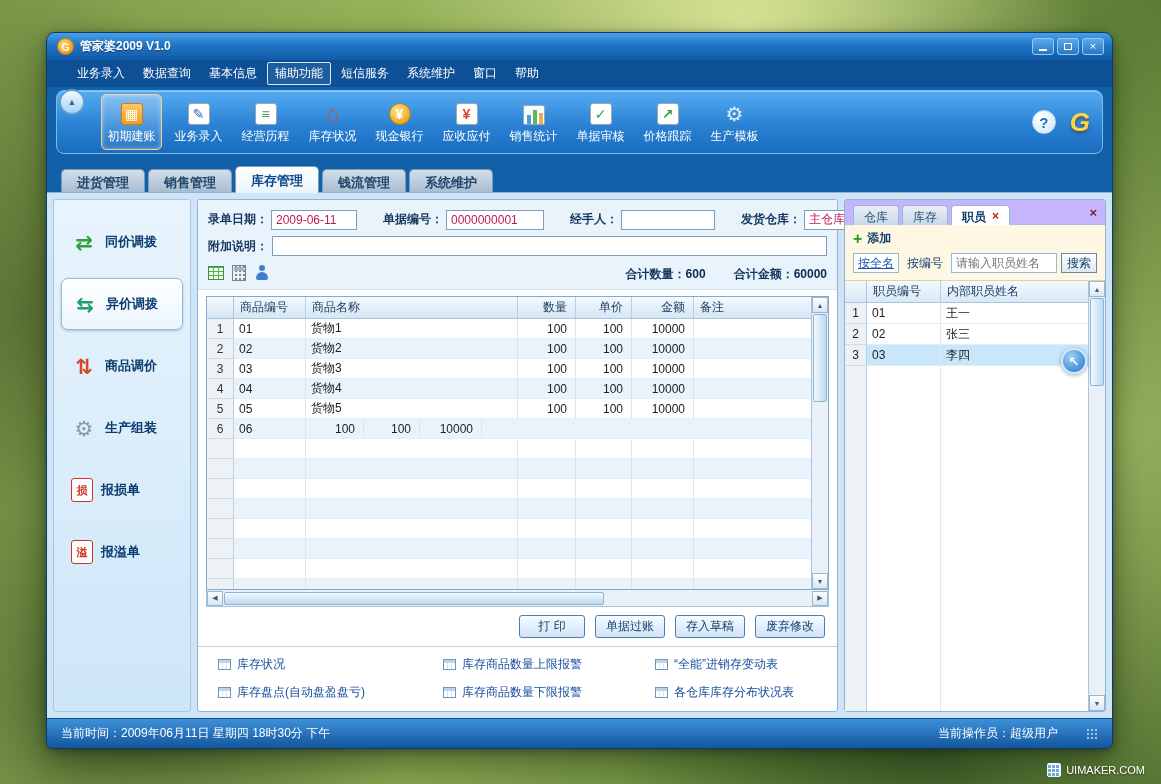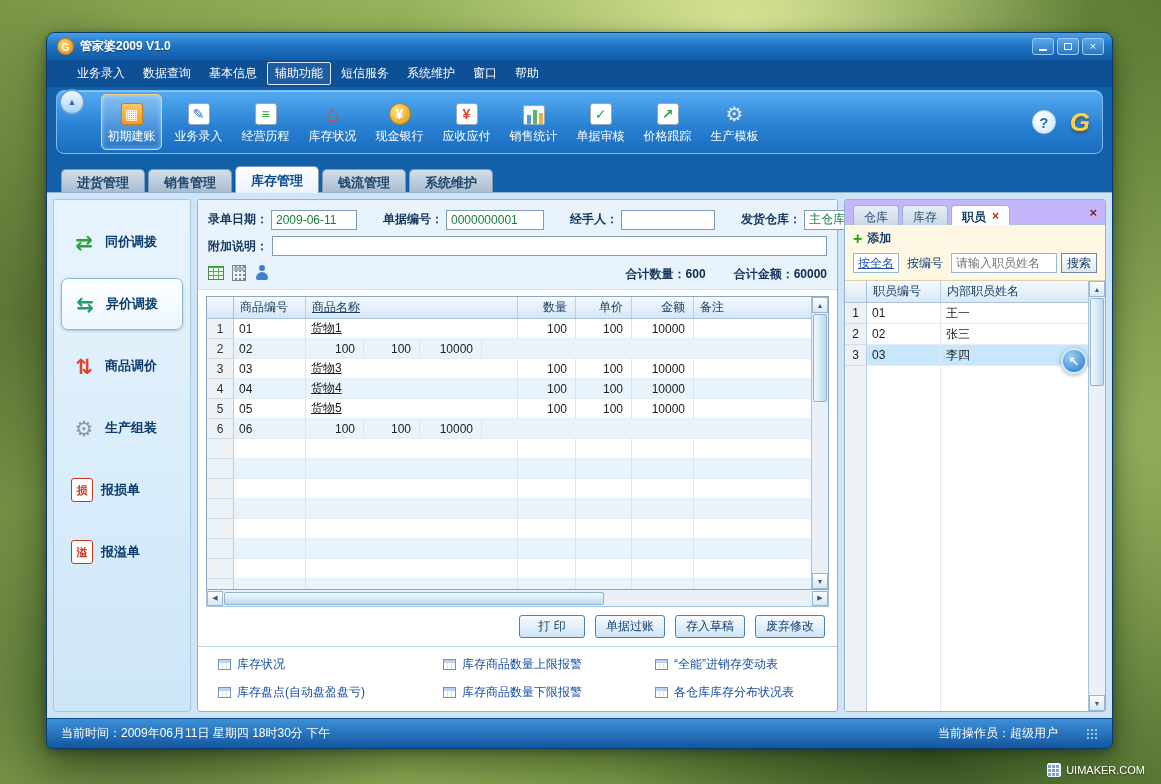--- a/index.html
+++ b/index.html
@@ -97,21 +97,21 @@
   .doc-badge { width:22px; height:24px; flex:0 0 22px; background:#fff; border:1px solid #cc3322; border-radius:3px;
     color:#cc3322; font-size:11px; font-weight:bold; display:flex; align-items:center; justify-content:center; }
 
   
   .main { flex:1; min-width:0; background:#fff; border:1px solid #8fb3d1; border-radius:3px;
     display:flex; flex-direction:column; }
   .form-area { background:#e9f3fc; padding:6px 10px 4px; border-bottom:1px solid #d3e4f2; }
   .form-row { display:flex; align-items:center; height:27px; gap:26px; }
   .fgroup { display:flex; align-items:center; gap:3px; }
   .flabel { font-size:12px; color:#14365c; font-weight:bold; white-space:nowrap; }
-  input.finput { height:20px; border:1px solid #7f9db9; background:#fff; font-size:12px; padding:0 4px; color:#15803d; outline:none; }
+  input.finput { height:20px; border:1px solid #7f9db9; background:#fff; font-size:12px; padding:0 4px; color:#be185d; outline:none; }
   .w-date{width:86px} .w-doc{width:98px} .w-hand{width:94px} .w-ware{width:114px}
   .note-row { display:flex; align-items:center; height:26px; gap:4px; }
   .note-row input { flex:1; }
   .tools-row { display:flex; align-items:center; height:26px; gap:8px; padding-top:2px; }
   .mini-grid { width:16px; height:14px; border:1px solid #3f8f3f; background-color:#f0fff0;
     background-image:repeating-linear-gradient(0deg,transparent 0 3px,#57b057 3px 4px),
       repeating-linear-gradient(90deg,transparent 0 4px,#57b057 4px 5px); }
   .mini-calc { width:14px; height:16px; border:1px solid #78818c; background-color:#eef2f5;
     background-image:linear-gradient(#9fb6c6,#9fb6c6),radial-gradient(#7a8794 1px,transparent 1.4px);
     background-size:10px 4px,4px 4px; background-position:1px 1px,1px 7px; background-repeat:no-repeat,repeat; }
@@ -128,21 +128,21 @@
   .grid-header { display:flex; height:22px; flex:0 0 22px; background:linear-gradient(#f4f9fd,#d6e6f4);
     border-bottom:1px solid #a9c4dd; font-size:12px; color:#1c3f63; }
   .gh { display:flex; align-items:center; padding-left:6px; border-right:1px solid #b9cfe4; }
   .grid-row { display:flex; height:20px; flex:0 0 20px; font-size:12px; color:#222; background:#fff; }
   .grid-row.alt { background:#e8f3fc; }
   .gc { display:flex; align-items:center; padding:0 5px; border-right:1px solid #d8e6f2; border-bottom:1px solid #e2edf7; }
   .gut-h { width:27px; flex:0 0 27px; padding-left:0; background:linear-gradient(#f4f9fd,#d6e6f4); border-right:1px solid #a9c4dd; }
   .gut { width:27px; flex:0 0 27px; background:#edf2f7; border-right:1px solid #b9cfe4; border-bottom:1px solid #cfdde9;
     justify-content:center; padding:0; color:#333; }
   .c-code { width:72px; flex:0 0 72px; }
-  .c-name { width:212px; flex:0 0 212px;text-decoration:underline; }
+  .c-name { width:212px; flex:0 0 212px; }
   .c-qty { width:58px; flex:0 0 58px; justify-content:flex-end; padding-right:8px; }
   .c-price { width:56px; flex:0 0 56px; justify-content:flex-end; padding-right:8px; }
   .c-amt { width:62px; flex:0 0 62px; justify-content:flex-end; padding-right:8px; }
   .c-note { flex:1; border-right:none; }
   .vscroll { width:17px; flex:0 0 17px; border-left:1px solid #a9c4dd; background:#e9f0f7; display:flex; flex-direction:column; }
   .varrow { height:16px; flex:0 0 16px; background:linear-gradient(#fdfefe,#d8e6f2); border:1px solid #9ab7d2;
     font-size:7px; color:#3c5a78; display:flex; align-items:center; justify-content:center; }
   .vthumb { height:88px; flex:0 0 88px; margin:1px; background:linear-gradient(90deg,#f2f9ff,#bcd9f0);
     border:1px solid #8fb3d1; border-radius:2px; }
   .vfill { flex:1; }
@@ -422,20 +422,21 @@
               <div class="gc c-code">01</div>
               <div class="gc c-name">货物1</div>
               <div class="gc c-qty">100</div>
               <div class="gc c-price">100</div>
               <div class="gc c-amt">10000</div>
               <div class="gc c-note"></div>
             </div>
             <div class="grid-row alt">
               <div class="gc gut">2</div>
               <div class="gc c-code">02</div>
+              <div class="gc c-name">货物2</div>
               <div class="gc c-qty">100</div>
               <div class="gc c-price">100</div>
               <div class="gc c-amt">10000</div>
               <div class="gc c-note"></div>
             </div>
             <div class="grid-row">
               <div class="gc gut">3</div>
               <div class="gc c-code">03</div>
               <div class="gc c-name">货物3</div>
               <div class="gc c-qty">100</div>

